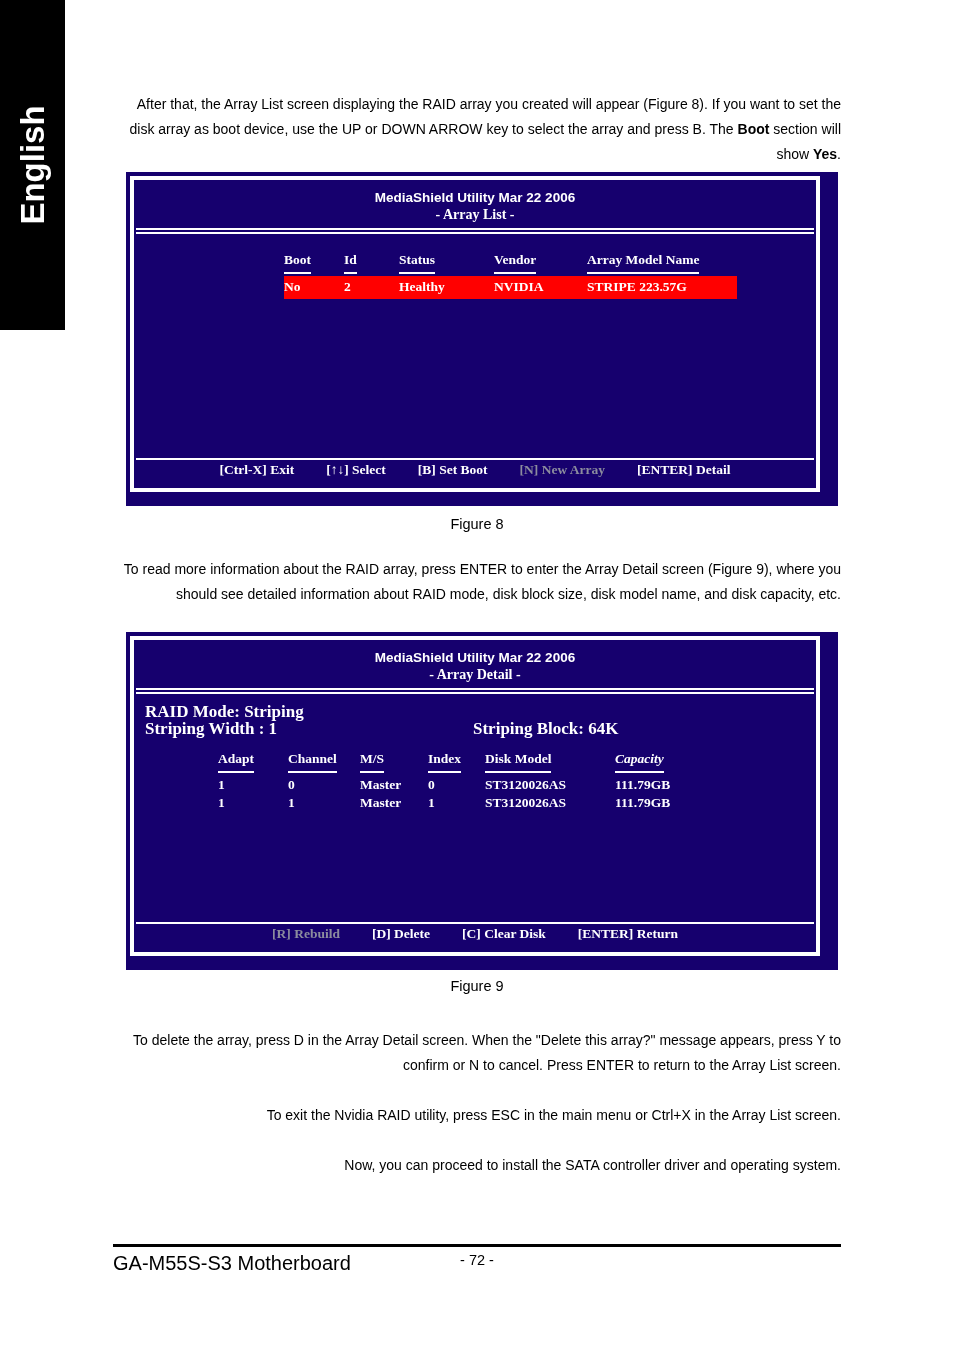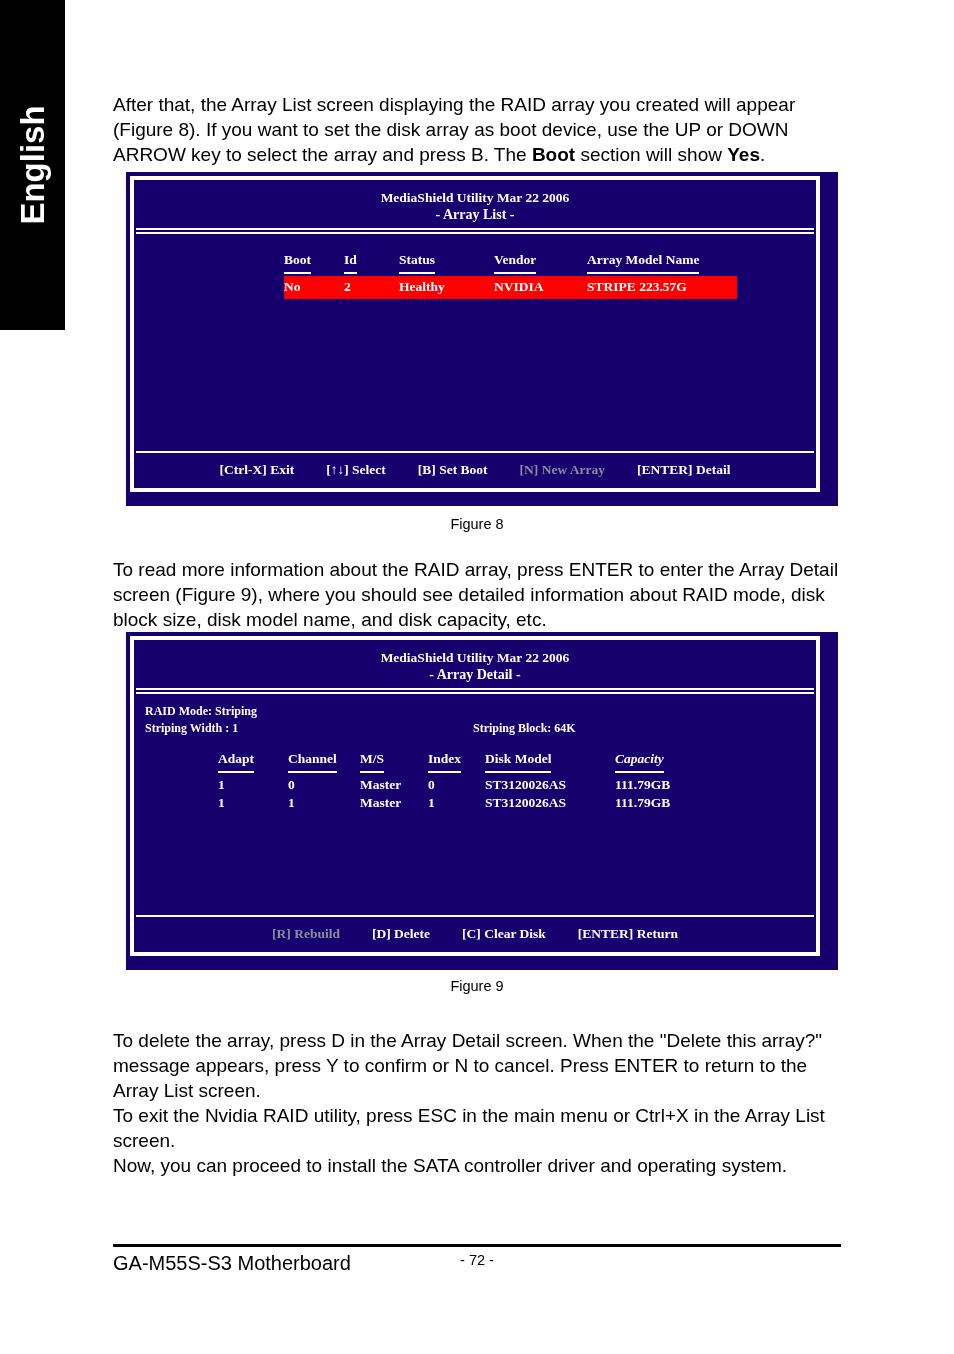--- a/index.html
+++ b/index.html
@@ -42,25 +42,25 @@
   
   .content {
     position: absolute;
     left: 113px;
     top: 0;
     width: 730px;
   }
 
   p.body-text {
     margin: 0;
-    font-size: 19px;
+    font-size: 14px;
     line-height: 25px;
     color: #000000;
     font-family: "Liberation Sans", sans-serif;
-    text-align: left;
+    text-align: right;
   }
   .para-1 { position: absolute; left: 0; top: 92px; width: 728px; }
   .para-2 { position: absolute; left: 0; top: 557px; width: 728px; }
   .para-3 { position: absolute; left: 0; top: 1028px; width: 728px; }
   .para-4 { position: absolute; left: 0; top: 1103px; width: 728px; }
   .para-5 { position: absolute; left: 0; top: 1153px; width: 728px; }
 
   .fig-caption {
     position: absolute;
     width: 728px;
@@ -98,21 +98,21 @@
     left: 0; top: 0; right: 0; bottom: 0;
     border: 2px solid #ffffff;
     box-sizing: border-box;
   }
 
   .bios-title {
     text-align: center;
     color: #ffffff;
     font-weight: bold;
     font-size: 13.5px;
-    font-family: Liberation Serif, serif;
+    font-family: Liberation Sans, sans-serif;
     line-height: 17px;
     padding-top: 9px;
   }
   .bios-subtitle {
     text-align: center;
     color: #ffffff;
     font-weight: bold;
     font-size: 14px;
     font-family: "Liberation Serif", serif;
     line-height: 17px;
@@ -155,21 +155,21 @@
   .col-id     { width: 55px; }
   .col-status { width: 95px; }
   .col-vendor { width: 93px; }
   .col-model  { width: 150px; }
 
   
   .detail-fields {
     position: relative;
     margin: 9px 0 0 11px;
     font-family: "Liberation Serif", serif;
-    font-size: 12px;
+    font-size: 17px;
     font-weight: bold;
     color: #ffffff;
     line-height: 17px;
   }
   .detail-fields .field-row { position: relative; height: 17px; }
   .detail-fields .right-field { position: absolute; left: 328px; top: 0; }
 
   .det-table {
     border-collapse: collapse;
     margin: 14px 0 0 84px;
@@ -199,21 +199,20 @@
   .dcol-cap     { width: 100px; font-style: italic; }
 
   
   .key-bar {
     position: absolute;
     left: 2px;
     right: 2px;
     bottom: 2px;
     border-top: 2px solid #ffffff;
     text-align: center;
-    padding-top: 7px;
     padding-bottom: 8px;
   }
   .key-bar .key-item {
     display: inline-block;
     font-family: "Liberation Serif", serif;
     font-size: 13.5px;
     font-weight: bold;
     color: #ffffff;
     margin: 0 14px;
     white-space: nowrap;

